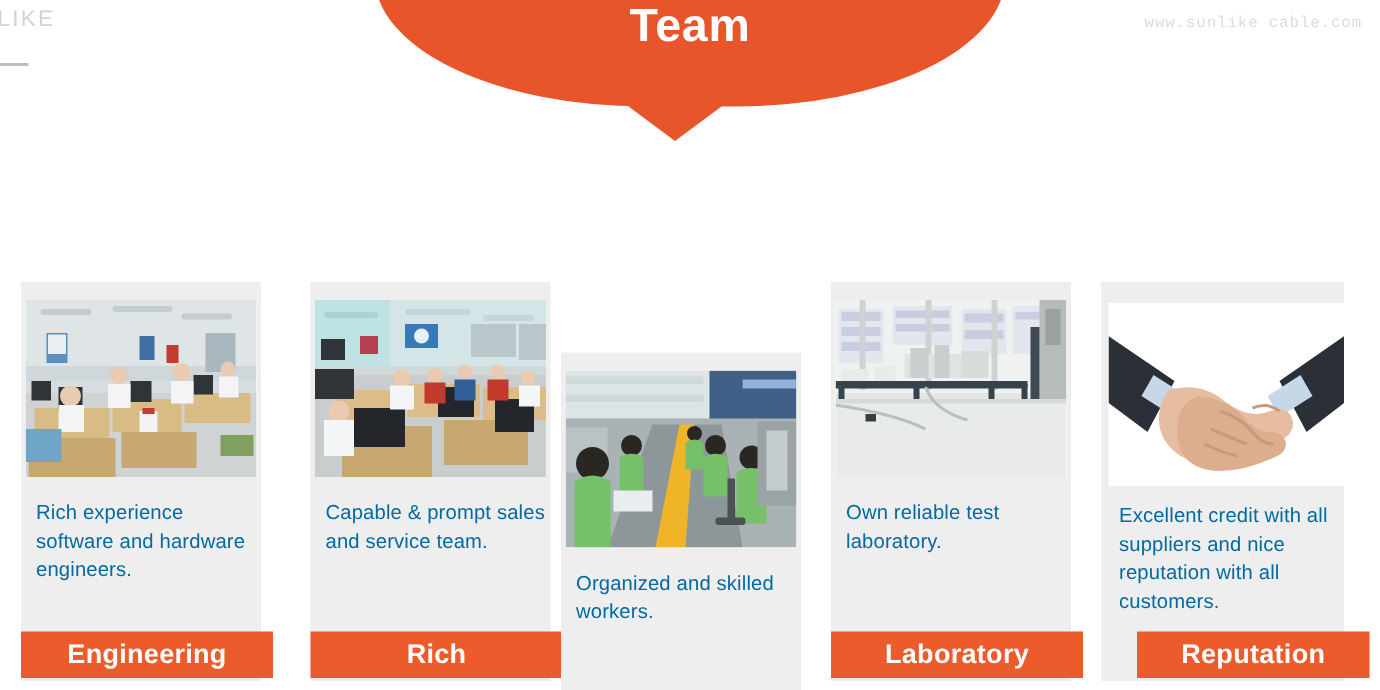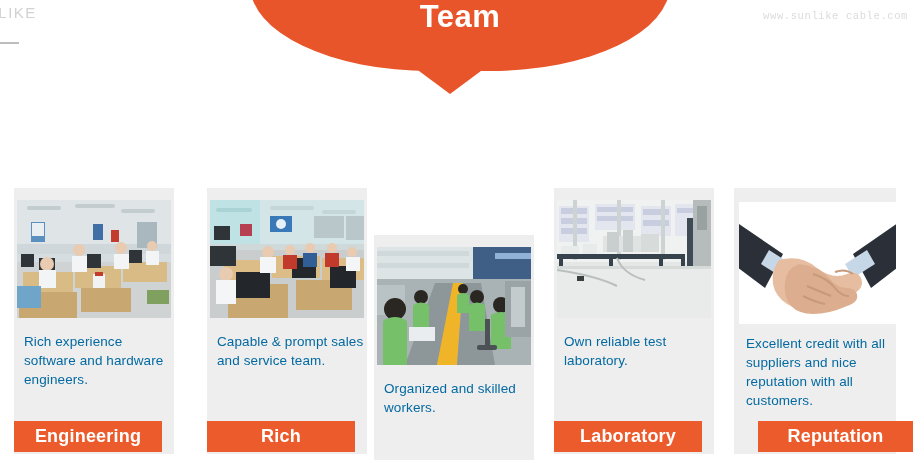--- a/index.html
+++ b/index.html
@@ -144,21 +144,21 @@
   }
   .card-5 .card-desc {
     left: 12px;
     top: 146px;
     width: 156px;
   }
   .card-label {
     position: absolute;
     left: 0;
     top: 233px;
-    width: 148px;
+    width: 168px;
     height: 31px;
     background: #ec5b2c;
     color: #ffffff;
     font-size: 18px;
     font-weight: bold;
     display: flex;
     align-items: center;
     justify-content: center;
     letter-spacing: 0.2px;
   }

